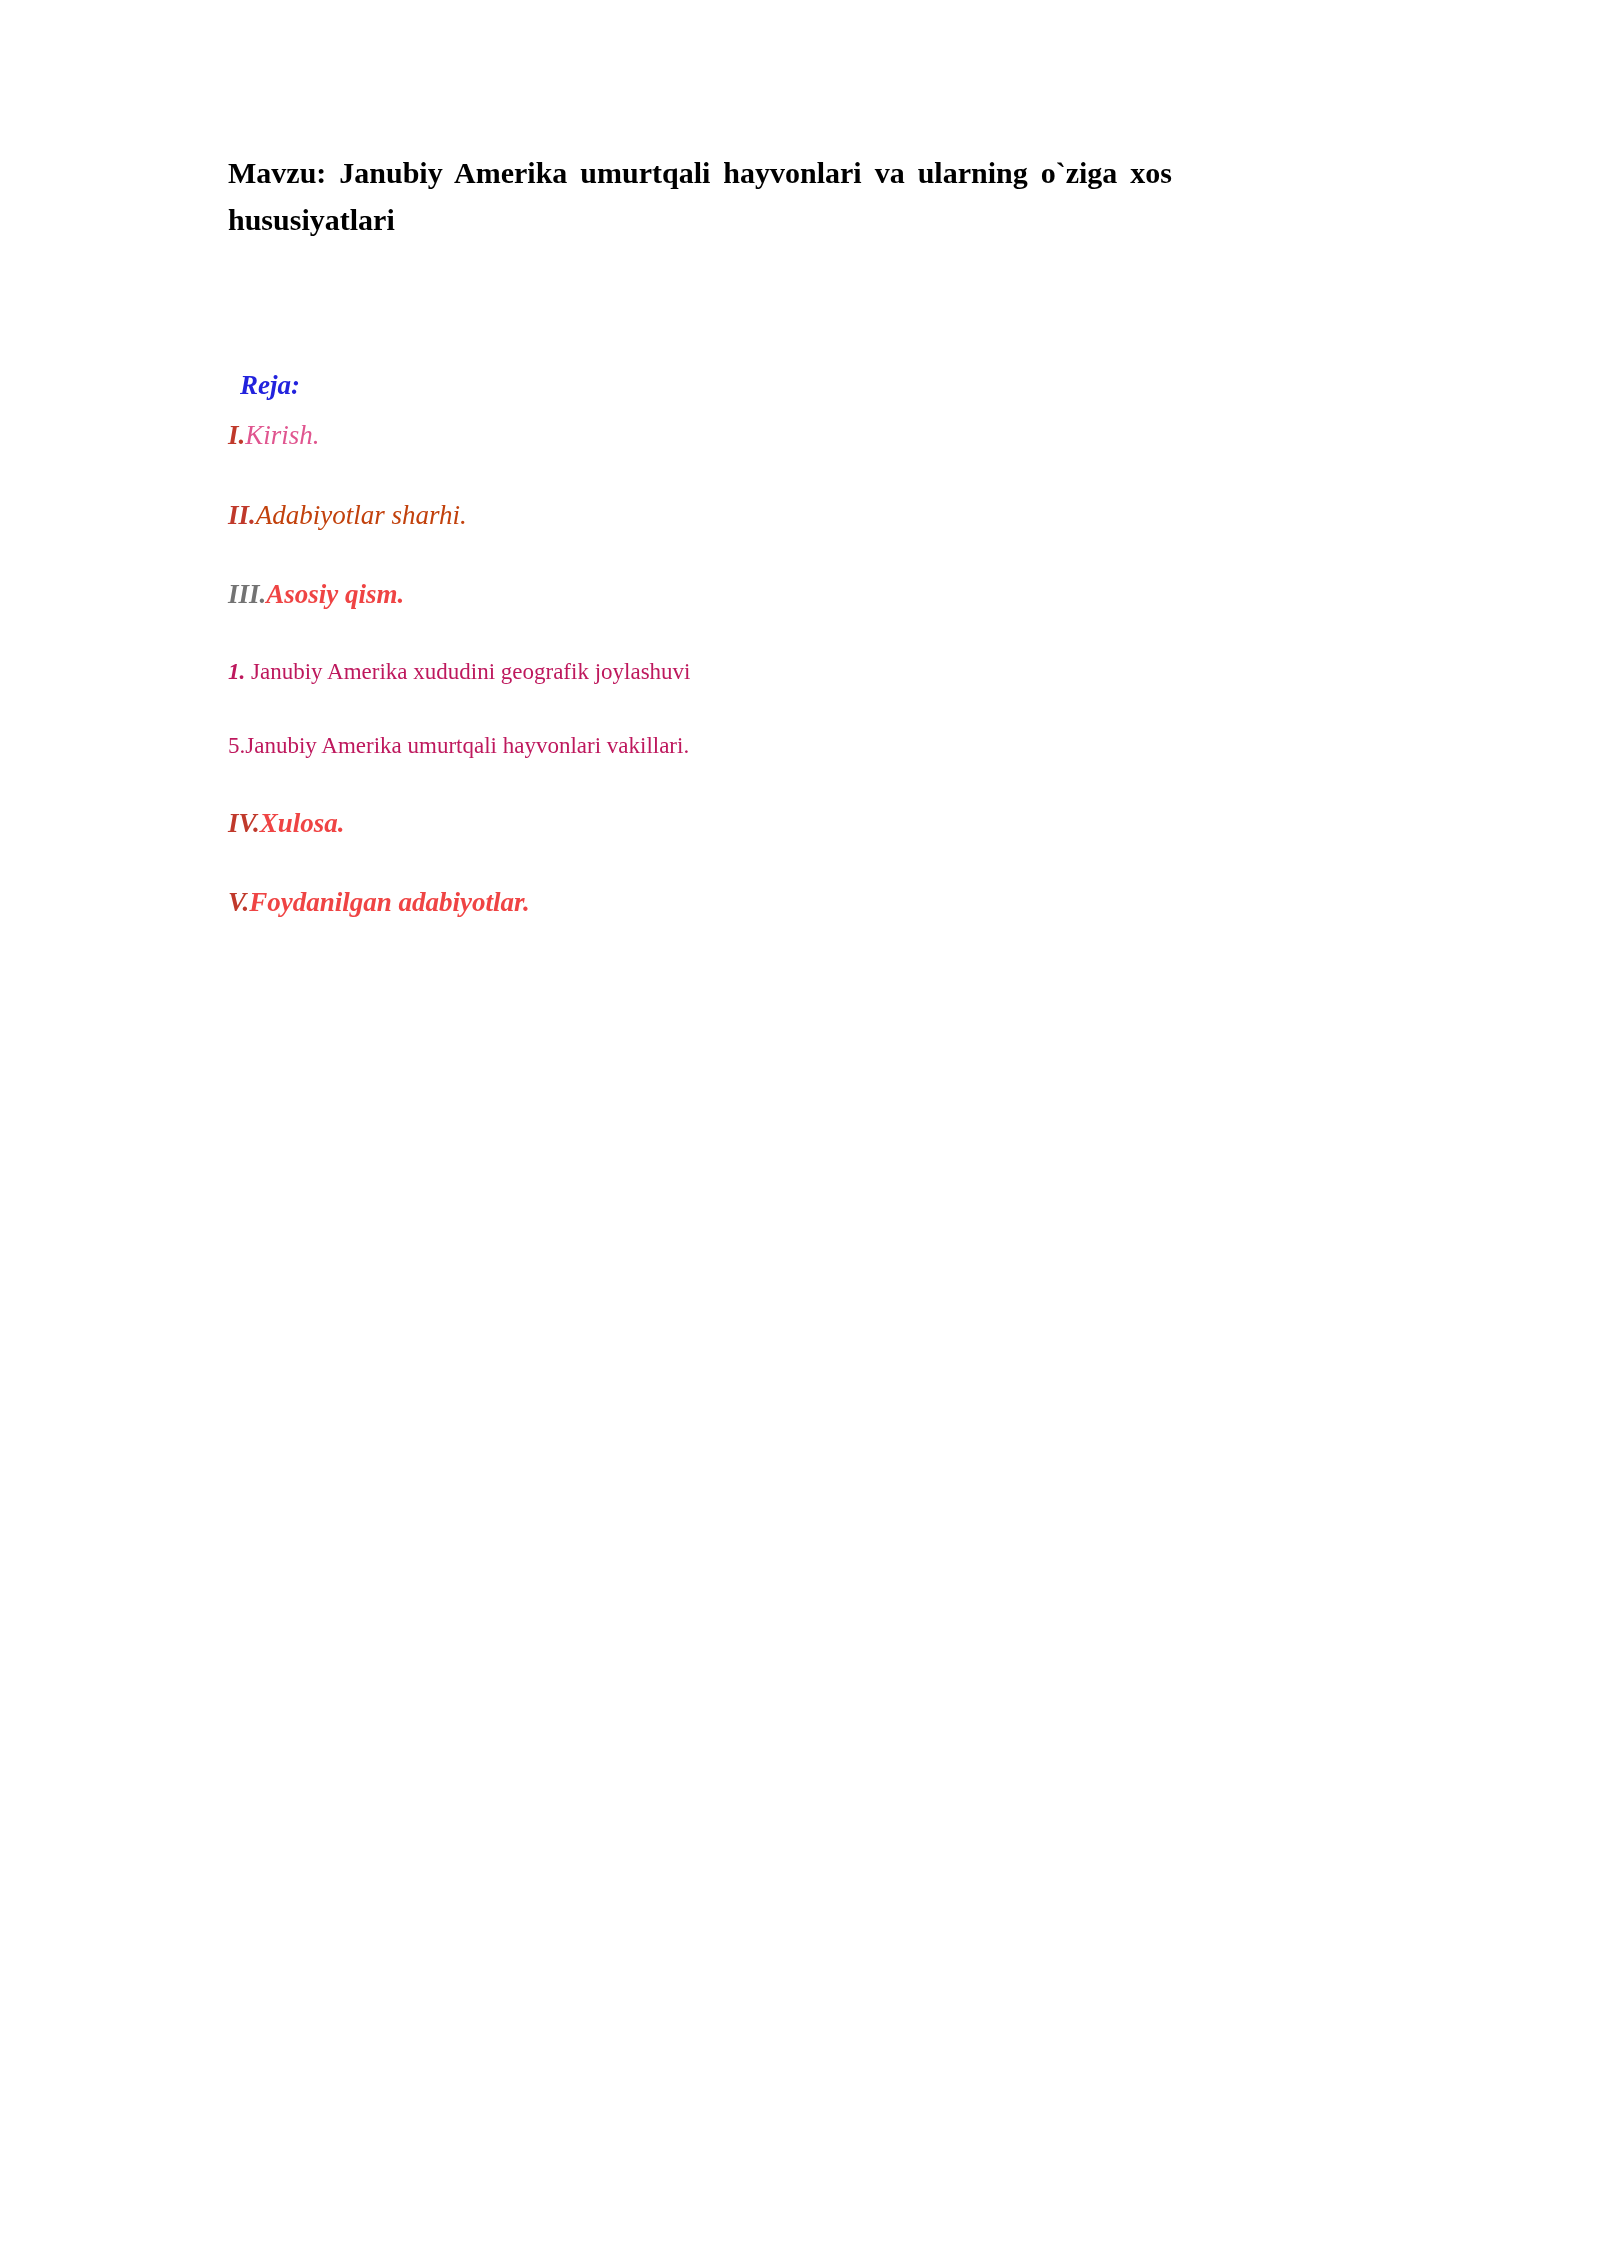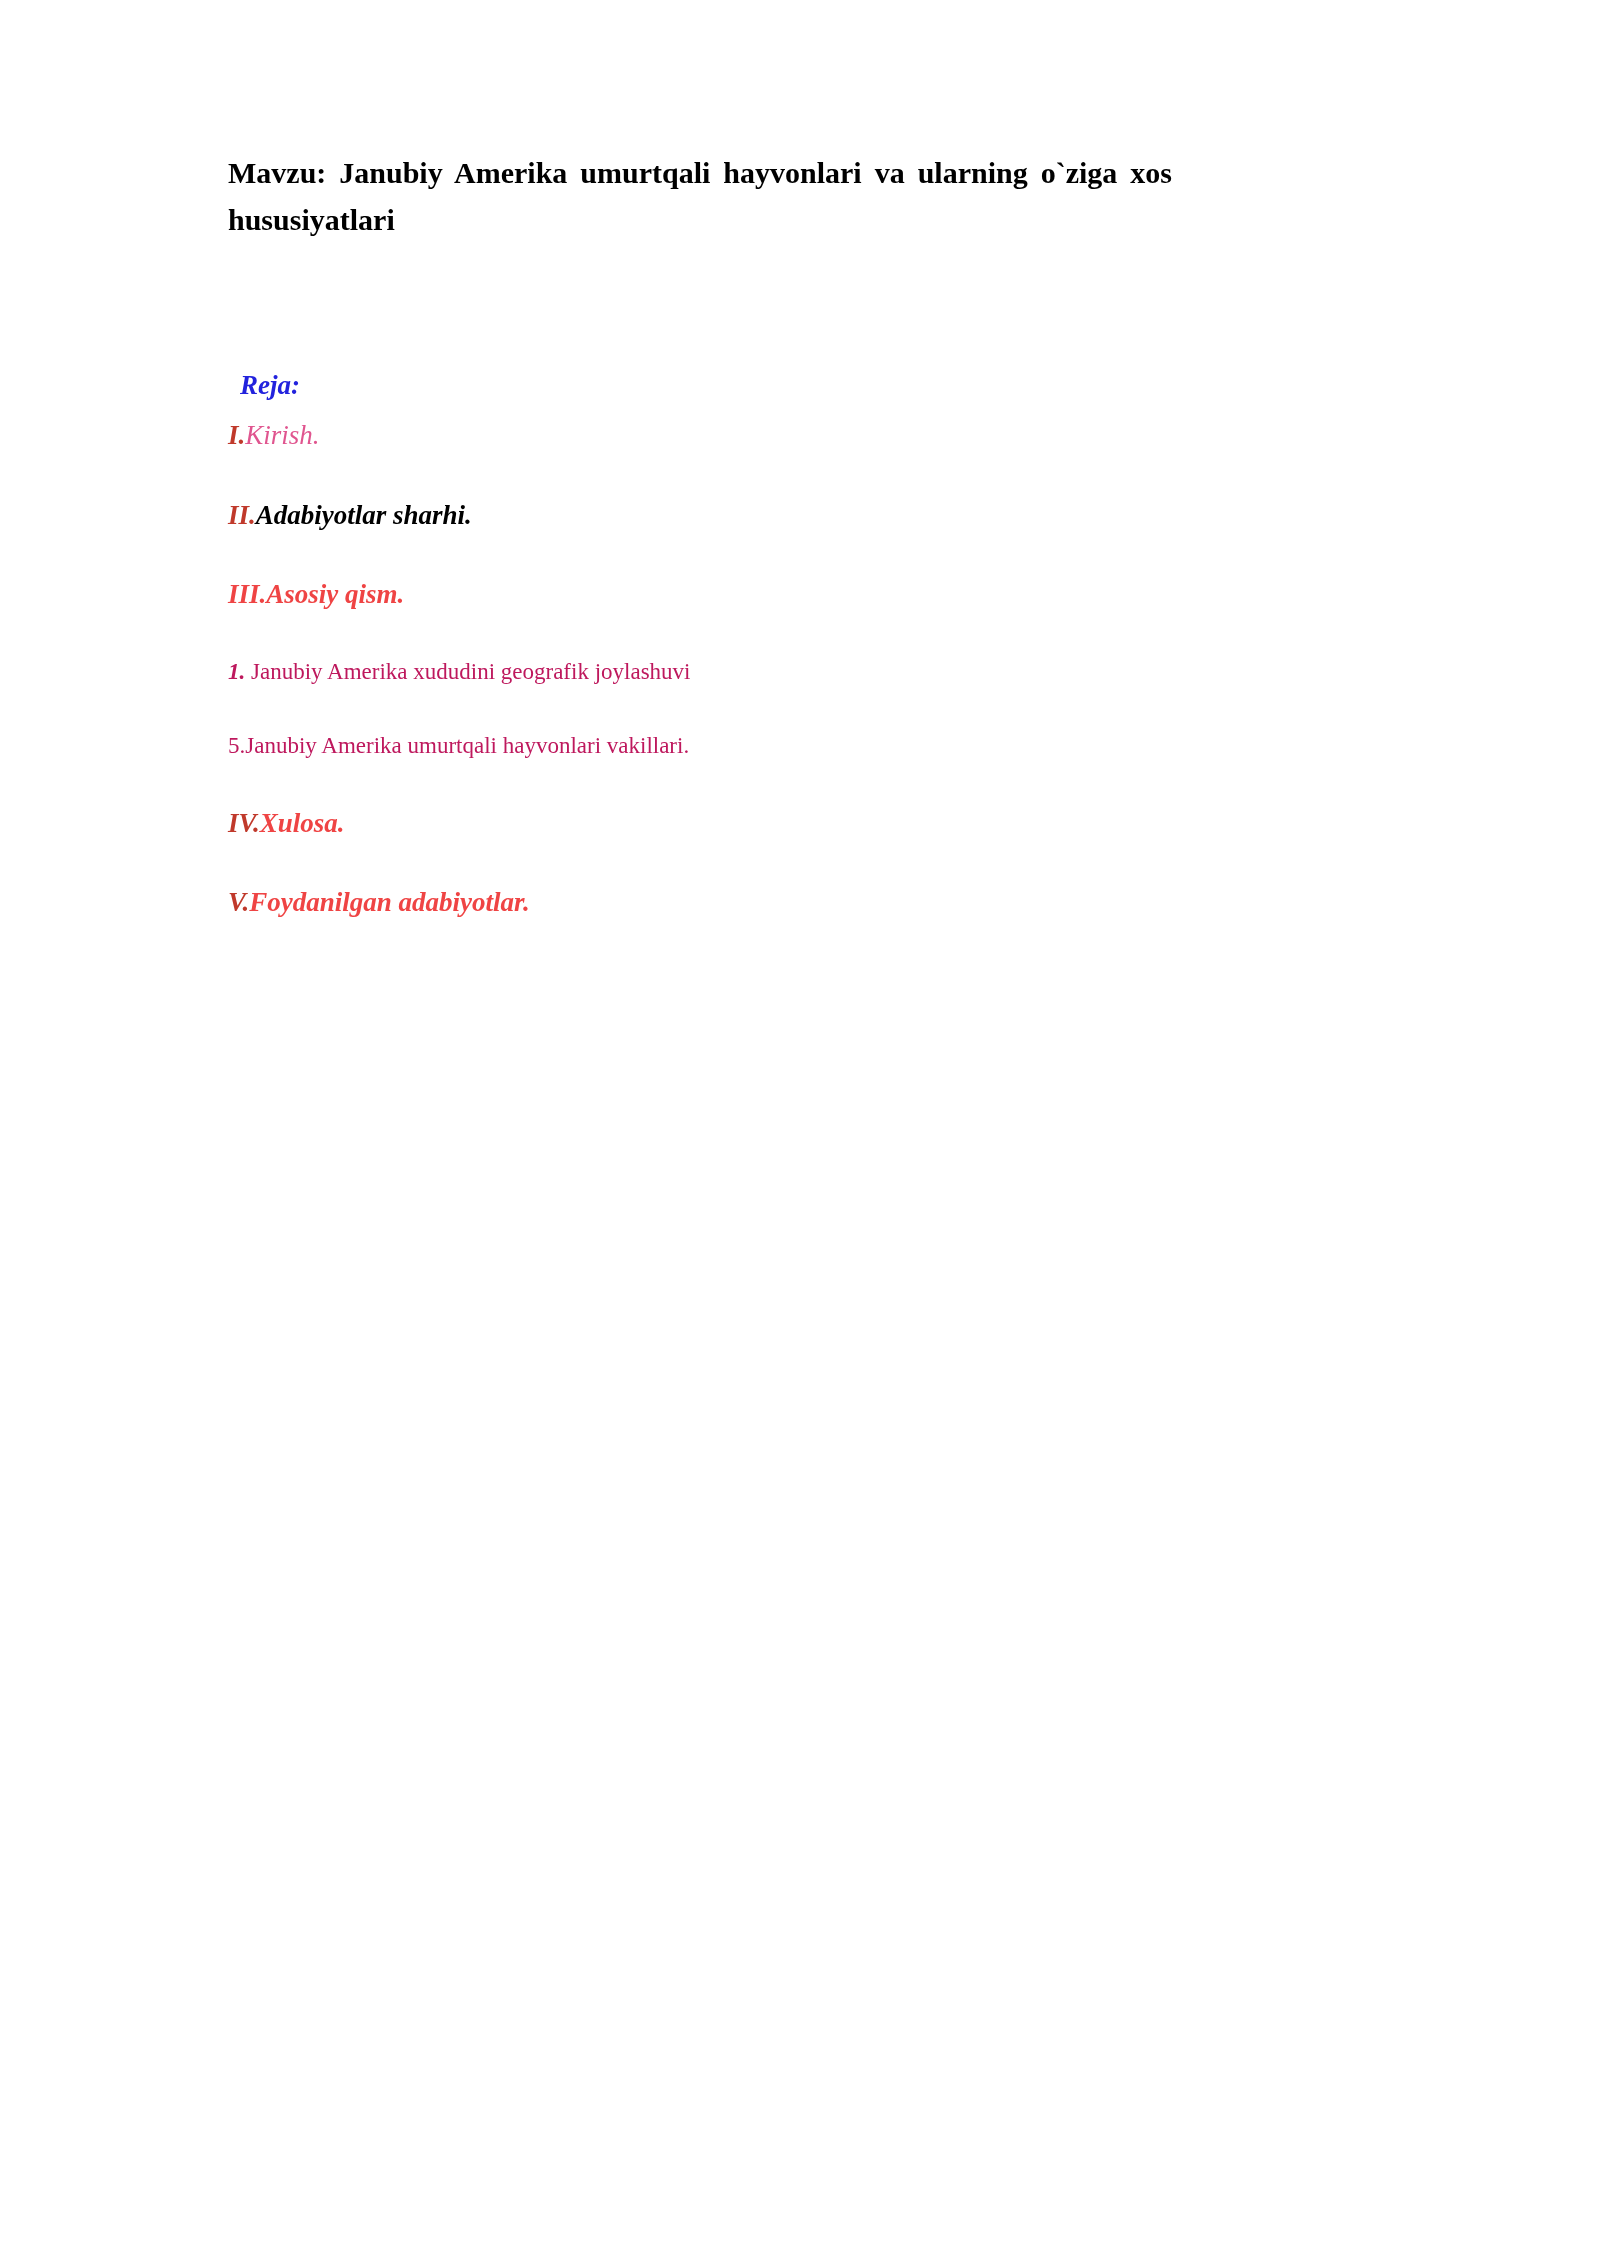--- a/index.html
+++ b/index.html
@@ -48,31 +48,31 @@
     font-size: 27px;
     line-height: 1.4;
     margin: 0;
   }
   .plan-line .numeral {
     font-weight: bold;
     font-style: italic;
     color: #c0392b;
   }
   .plan-line .numeral.violet {
-    color: #ef4444;
+    color: #737373;
   }
   .plan-line .text-pink {
     font-weight: normal;
     font-style: italic;
     color: #e0558f;
   }
   .plan-line .text-green {
-    font-weight: bold;
+    font-weight: normal;
     font-style: italic;
-    color: #000000;
+    color: #c2410c;
   }
   .plan-line .text-olive {
     font-weight: bold;
     font-style: italic;
     color: #ef4444;
   }
   .gap-para { height: 42px; }
 
   .body-line {
     font-size: 23px;

